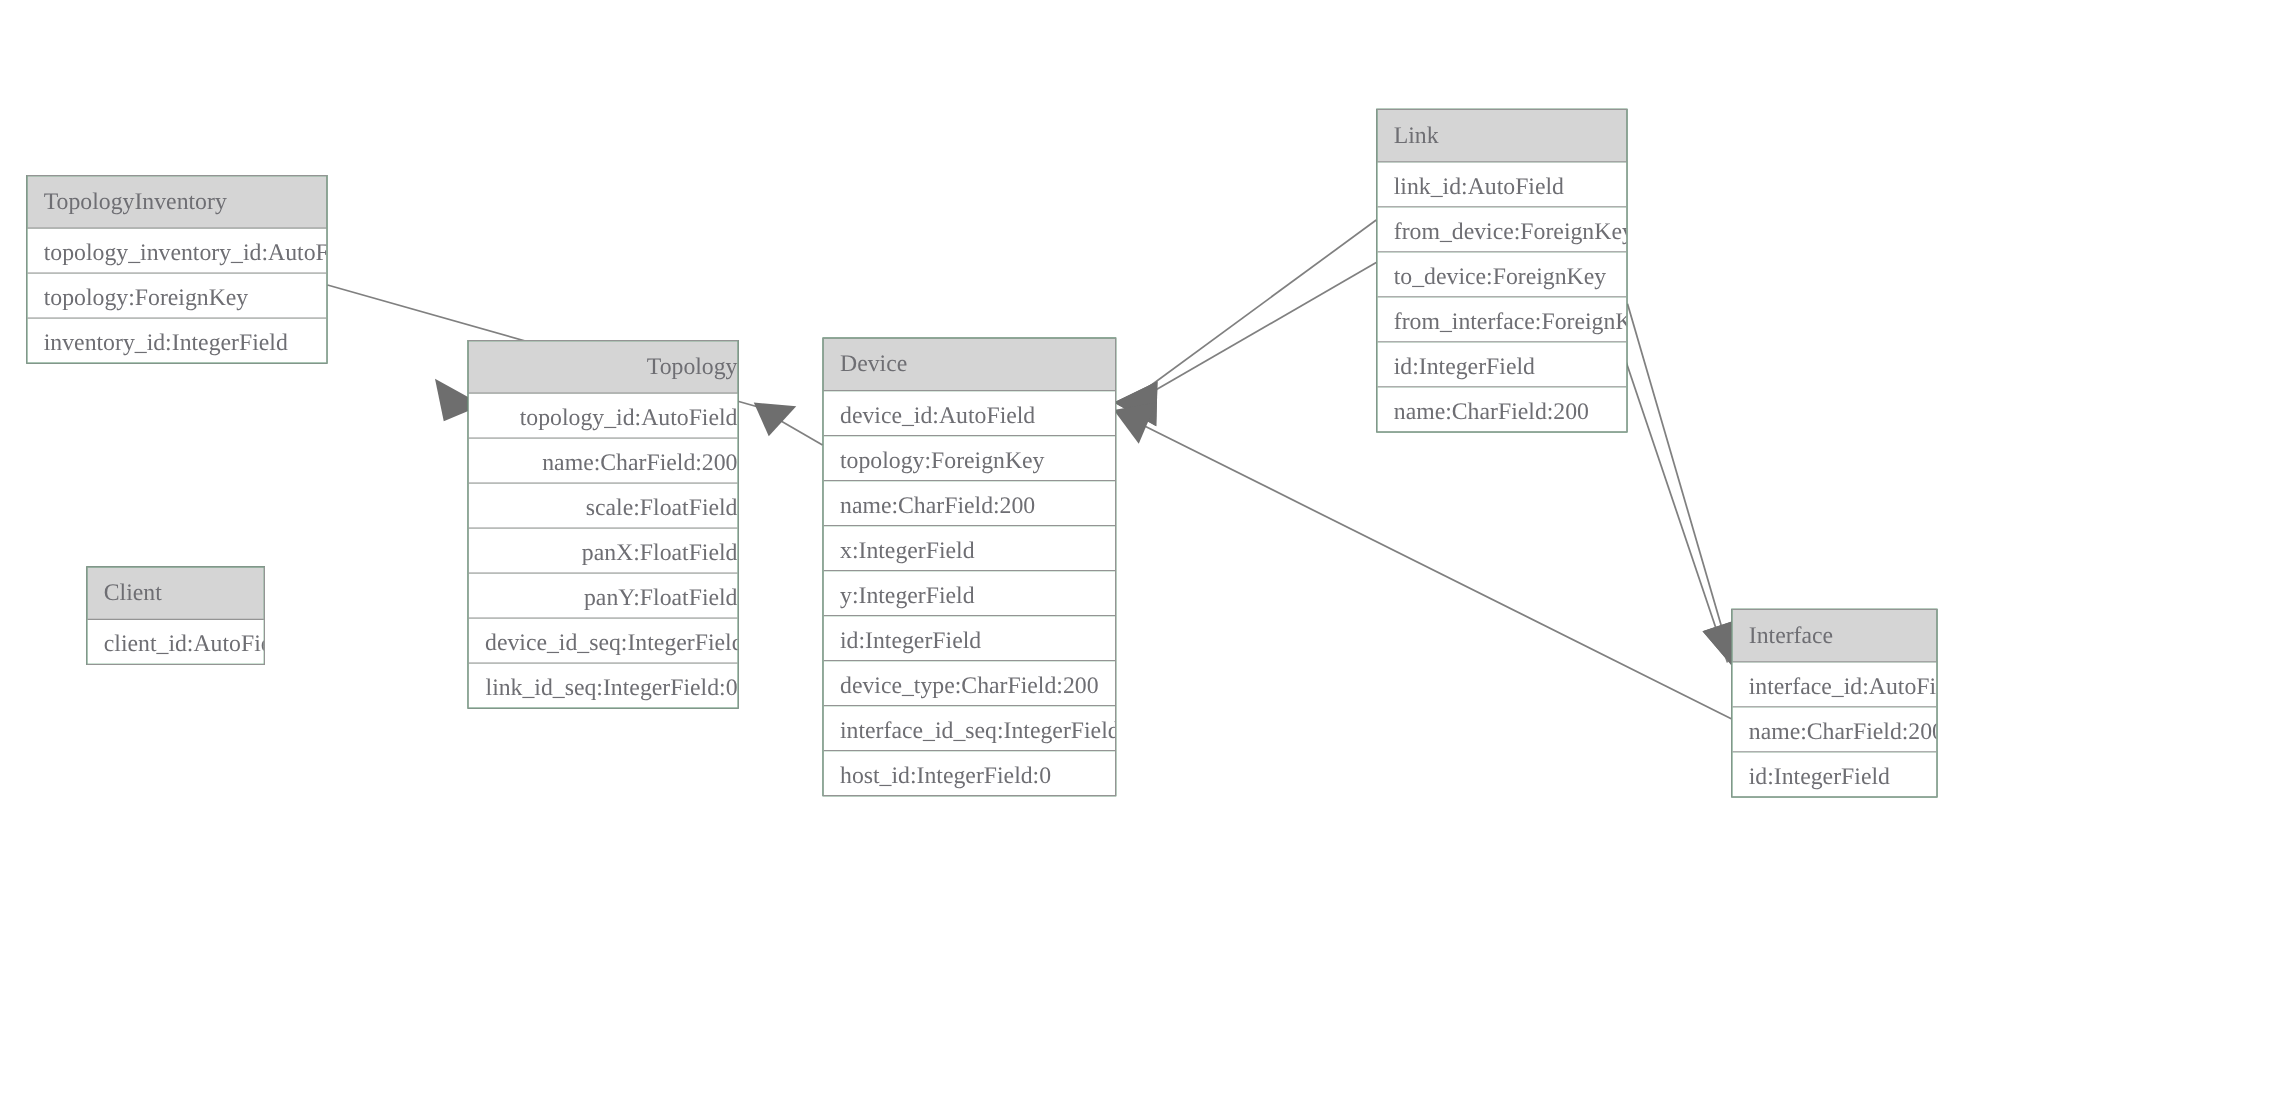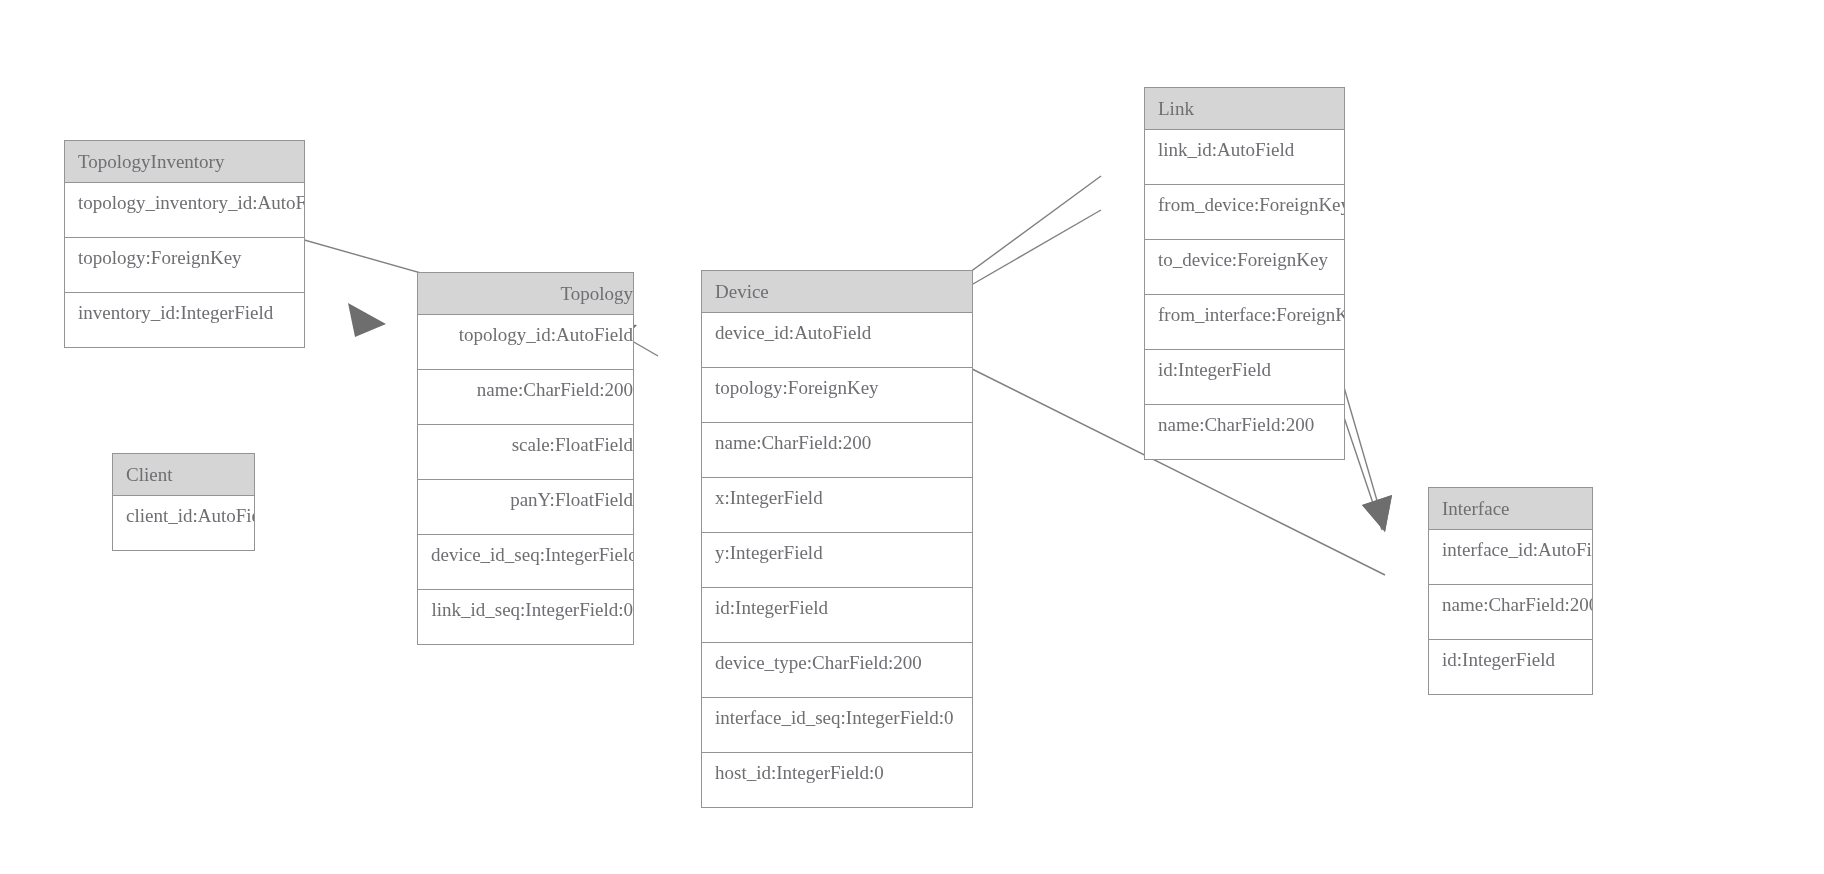--- a/index.html
+++ b/index.html
@@ -27,40 +27,39 @@
     top: 0;
     width: 1824px;
     height: 874px;
     pointer-events: none;
   }
   .entity {
     position: absolute;
     box-sizing: border-box;
     border: 1px solid #949494;
     background: #15803d;
-    margin-left: 43px;
   }
   .entity-header {
     box-sizing: border-box;
     background: #d5d5d5;
     border-bottom: 1px solid #949494;
     color: #6e6e73;
     font-size: 19px;
     line-height: 1;
     padding: 11px 0 11px 13px;
     white-space: nowrap;
     overflow: hidden;
   }
   .entity-field {
     box-sizing: border-box;
     border-bottom: 1px solid #949494;
     color: #6e6e73;
     font-size: 19px;
     line-height: 1;
-    padding: 10px 0 25px 13px;
+    padding: 10px 0 6px 13px;
     white-space: nowrap;
     background: #ffffff;
     overflow: hidden;
   }
   .entity-field:last-child {
     border-bottom: none;
   }
 </style>
 </head>
 <body>
@@ -116,26 +115,27 @@
   <div class="entity" style="left:69px; top:453px; width:143px;">
     <div class="entity-header">Client</div>
     <div class="entity-field">client_id:AutoField</div>
   </div>
 
   <div class="entity" style="left:374px; top:272px; width:217px;text-align:right;">
     <div class="entity-header">Topology</div>
     <div class="entity-field">topology_id:AutoField</div>
     <div class="entity-field">name:CharField:200</div>
     <div class="entity-field">scale:FloatField</div>
+    <div class="entity-field">panX:FloatField</div>
     <div class="entity-field">panY:FloatField</div>
     <div class="entity-field">device_id_seq:IntegerField:0</div>
     <div class="entity-field">link_id_seq:IntegerField:0</div>
   </div>
 
-  <div class="entity" style="left:658px; top:270px; width:272px;">
+  <div class="entity" style="left:658px; top:270px; width:235px;">
     <div class="entity-header">Device</div>
     <div class="entity-field">device_id:AutoField</div>
     <div class="entity-field">topology:ForeignKey</div>
     <div class="entity-field">name:CharField:200</div>
     <div class="entity-field">x:IntegerField</div>
     <div class="entity-field">y:IntegerField</div>
     <div class="entity-field">id:IntegerField</div>
     <div class="entity-field">device_type:CharField:200</div>
     <div class="entity-field">interface_id_seq:IntegerField:0</div>
     <div class="entity-field">host_id:IntegerField:0</div>

